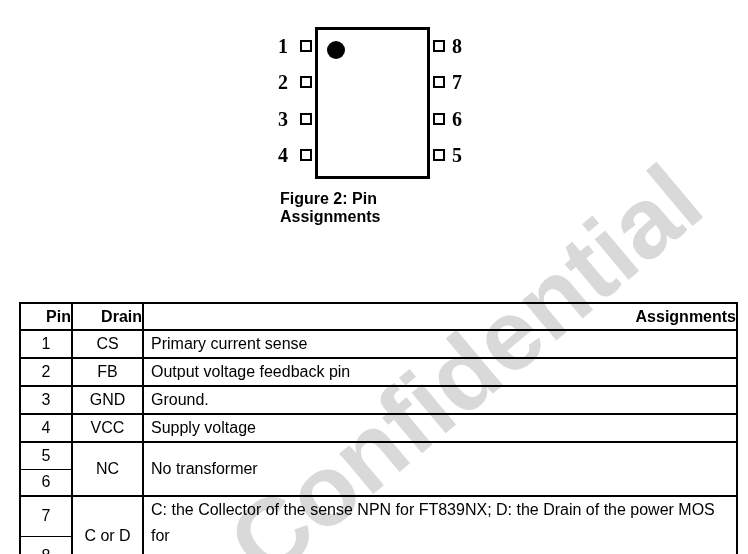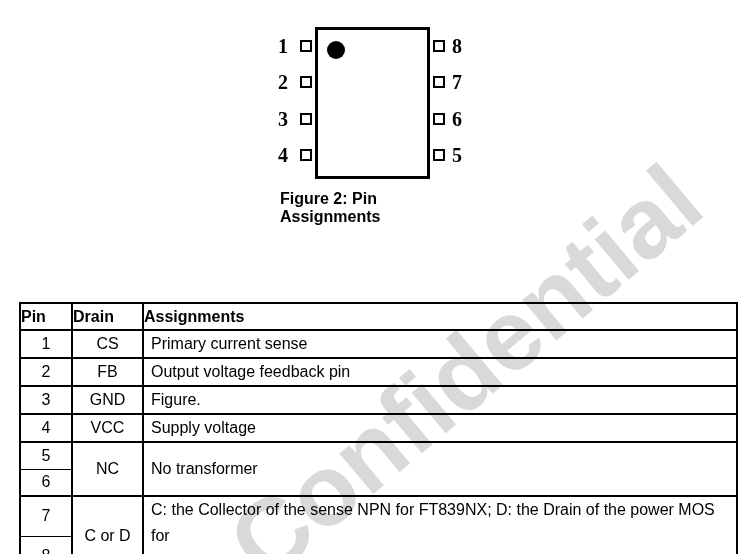--- a/index.html
+++ b/index.html
@@ -90,21 +90,21 @@
     table-layout: fixed;
     font-size: 16px;
     background: transparent;
     z-index: 1;
   }
   .terminal-table th, .terminal-table td {
     border: 2px solid #000;
     padding: 0;
     background: transparent;
   }
-  .terminal-table th { font-weight: bold; text-align: left; margin-top: 23px; }
+  .terminal-table th { font-weight: bold; text-align: right; margin-top: 23px; }
   .terminal-table tr { height: 27px; }
   .terminal-table tr.tall { height: 28px; }
   td.pin-cell, td.name-cell { text-align: center; vertical-align: middle; }
   td.desc-cell {
     text-align: left;
     vertical-align: middle;
     padding-left: 7px;
     padding-right: 16px;
     line-height: 26px;
   }
@@ -162,21 +162,21 @@
       <td class="desc-cell">Primary current sense</td>
     </tr>
     <tr>
       <td class="pin-cell">2</td>
       <td class="name-cell">FB</td>
       <td class="desc-cell">Output voltage feedback pin</td>
     </tr>
     <tr>
       <td class="pin-cell">3</td>
       <td class="name-cell">GND</td>
-      <td class="desc-cell">Figure.</td>
+      <td class="desc-cell">Ground.</td>
     </tr>
     <tr>
       <td class="pin-cell">4</td>
       <td class="name-cell">VCC</td>
       <td class="desc-cell">Supply voltage</td>
     </tr>
     <tr>
       <td class="pin-cell sub-bottom">5</td>
       <td class="name-cell" rowspan="2">NC</td>
       <td class="desc-cell" rowspan="2">No transformer</td>

